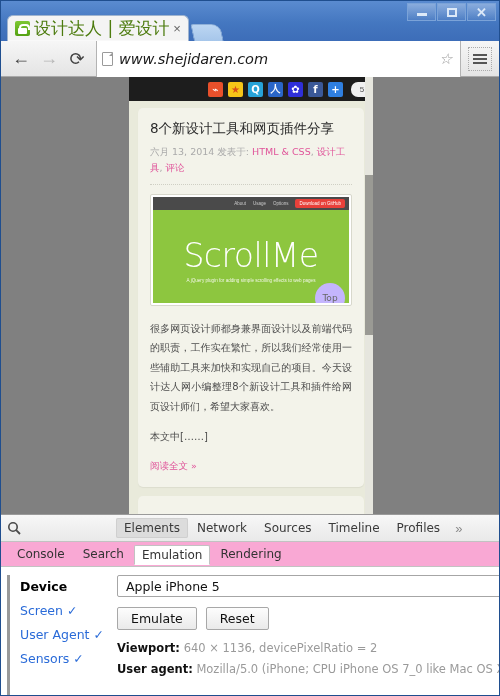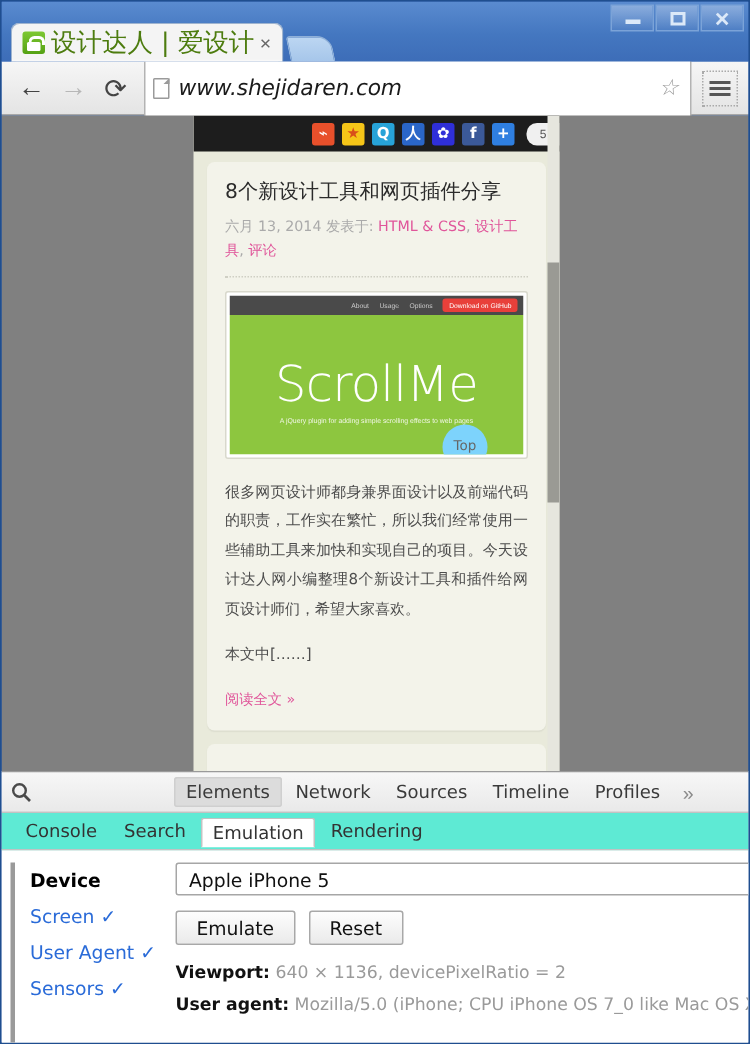--- a/index.html
+++ b/index.html
@@ -236,23 +236,23 @@
     font-size: 33px; color:#fff; font-weight: 300;
     font-family: "DejaVu Sans", sans-serif;
     letter-spacing: -0.5px; line-height: 1;
     margin-top: 10px;
   }
   .shot-tagline {
     font-size: 4.6px; color:#f0f6e4; margin-top: 6px;
     font-family:"Liberation Sans",sans-serif;
   }
   .shot-top {
-    position:absolute; right: 24px; bottom: -10px;
+    position:absolute; right: 4px; bottom: -10px;
     width: 30px; height: 30px; border-radius: 50%;
-    background:#7dd3fc; color:#666;
+    background:#c4b5fd; color:#666;
     display:flex; align-items:center; justify-content:center;
     font-size: 9px; font-family:"DejaVu Sans", sans-serif;
   }
 
   .post-text {
     font-size: 10px; color:#4d4d4d; line-height: 1.95;
     font-family:"DejaVu Sans", sans-serif;
     margin-top: 13px;
     text-align: justify;
   }
@@ -296,21 +296,21 @@
   }
   .warn .tri::after{content:'';position:absolute;left:-1px;top:4px;width:2px;height:4px;background:#7a5a00;}
   .ic { font-size: 13px; color:#5a5a5a; font-family:"DejaVu Sans", sans-serif; line-height:1; }
   .ic.console { color:#6c8ebf; font-weight:bold; }
   .ic.gear { font-size:15px; color:#4a4a4a; }
   .ic.dock { position:relative; }
   .ic.close { font-size: 14px; color:#555; }
 
   .dt-drawer-tabs {
     height: 25px; flex: 0 0 25px;
-    background:#5eead4;
+    background:#f9a8d4;
     border-bottom: 1px solid #c2c2c2;
     display:flex; align-items:center; padding-left: 8px; gap: 2px;
   }
   .dr-tab {
     font-size: 12px; color:#333; padding: 3px 8px;
     font-family:"DejaVu Sans", sans-serif;
   }
   .dr-tab.active { background:#fff; border:1px solid #c2c2c2; border-bottom-color:#fff;
                    margin-bottom:-1px; border-radius:2px 2px 0 0; padding: 2px 7px; }
 

